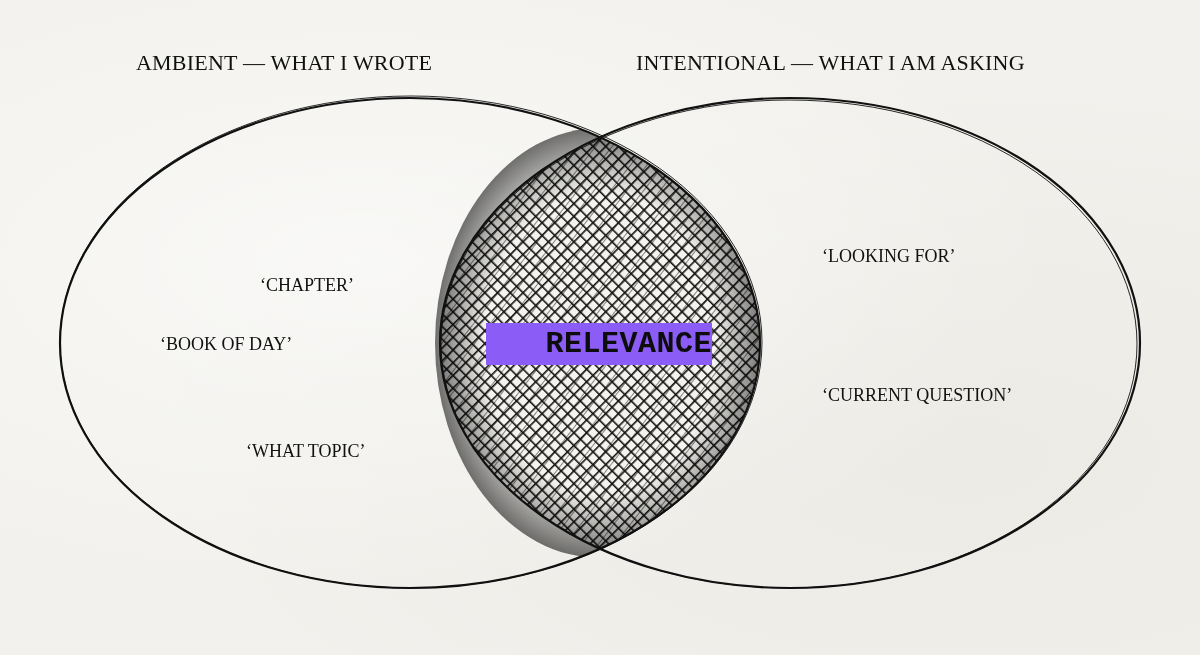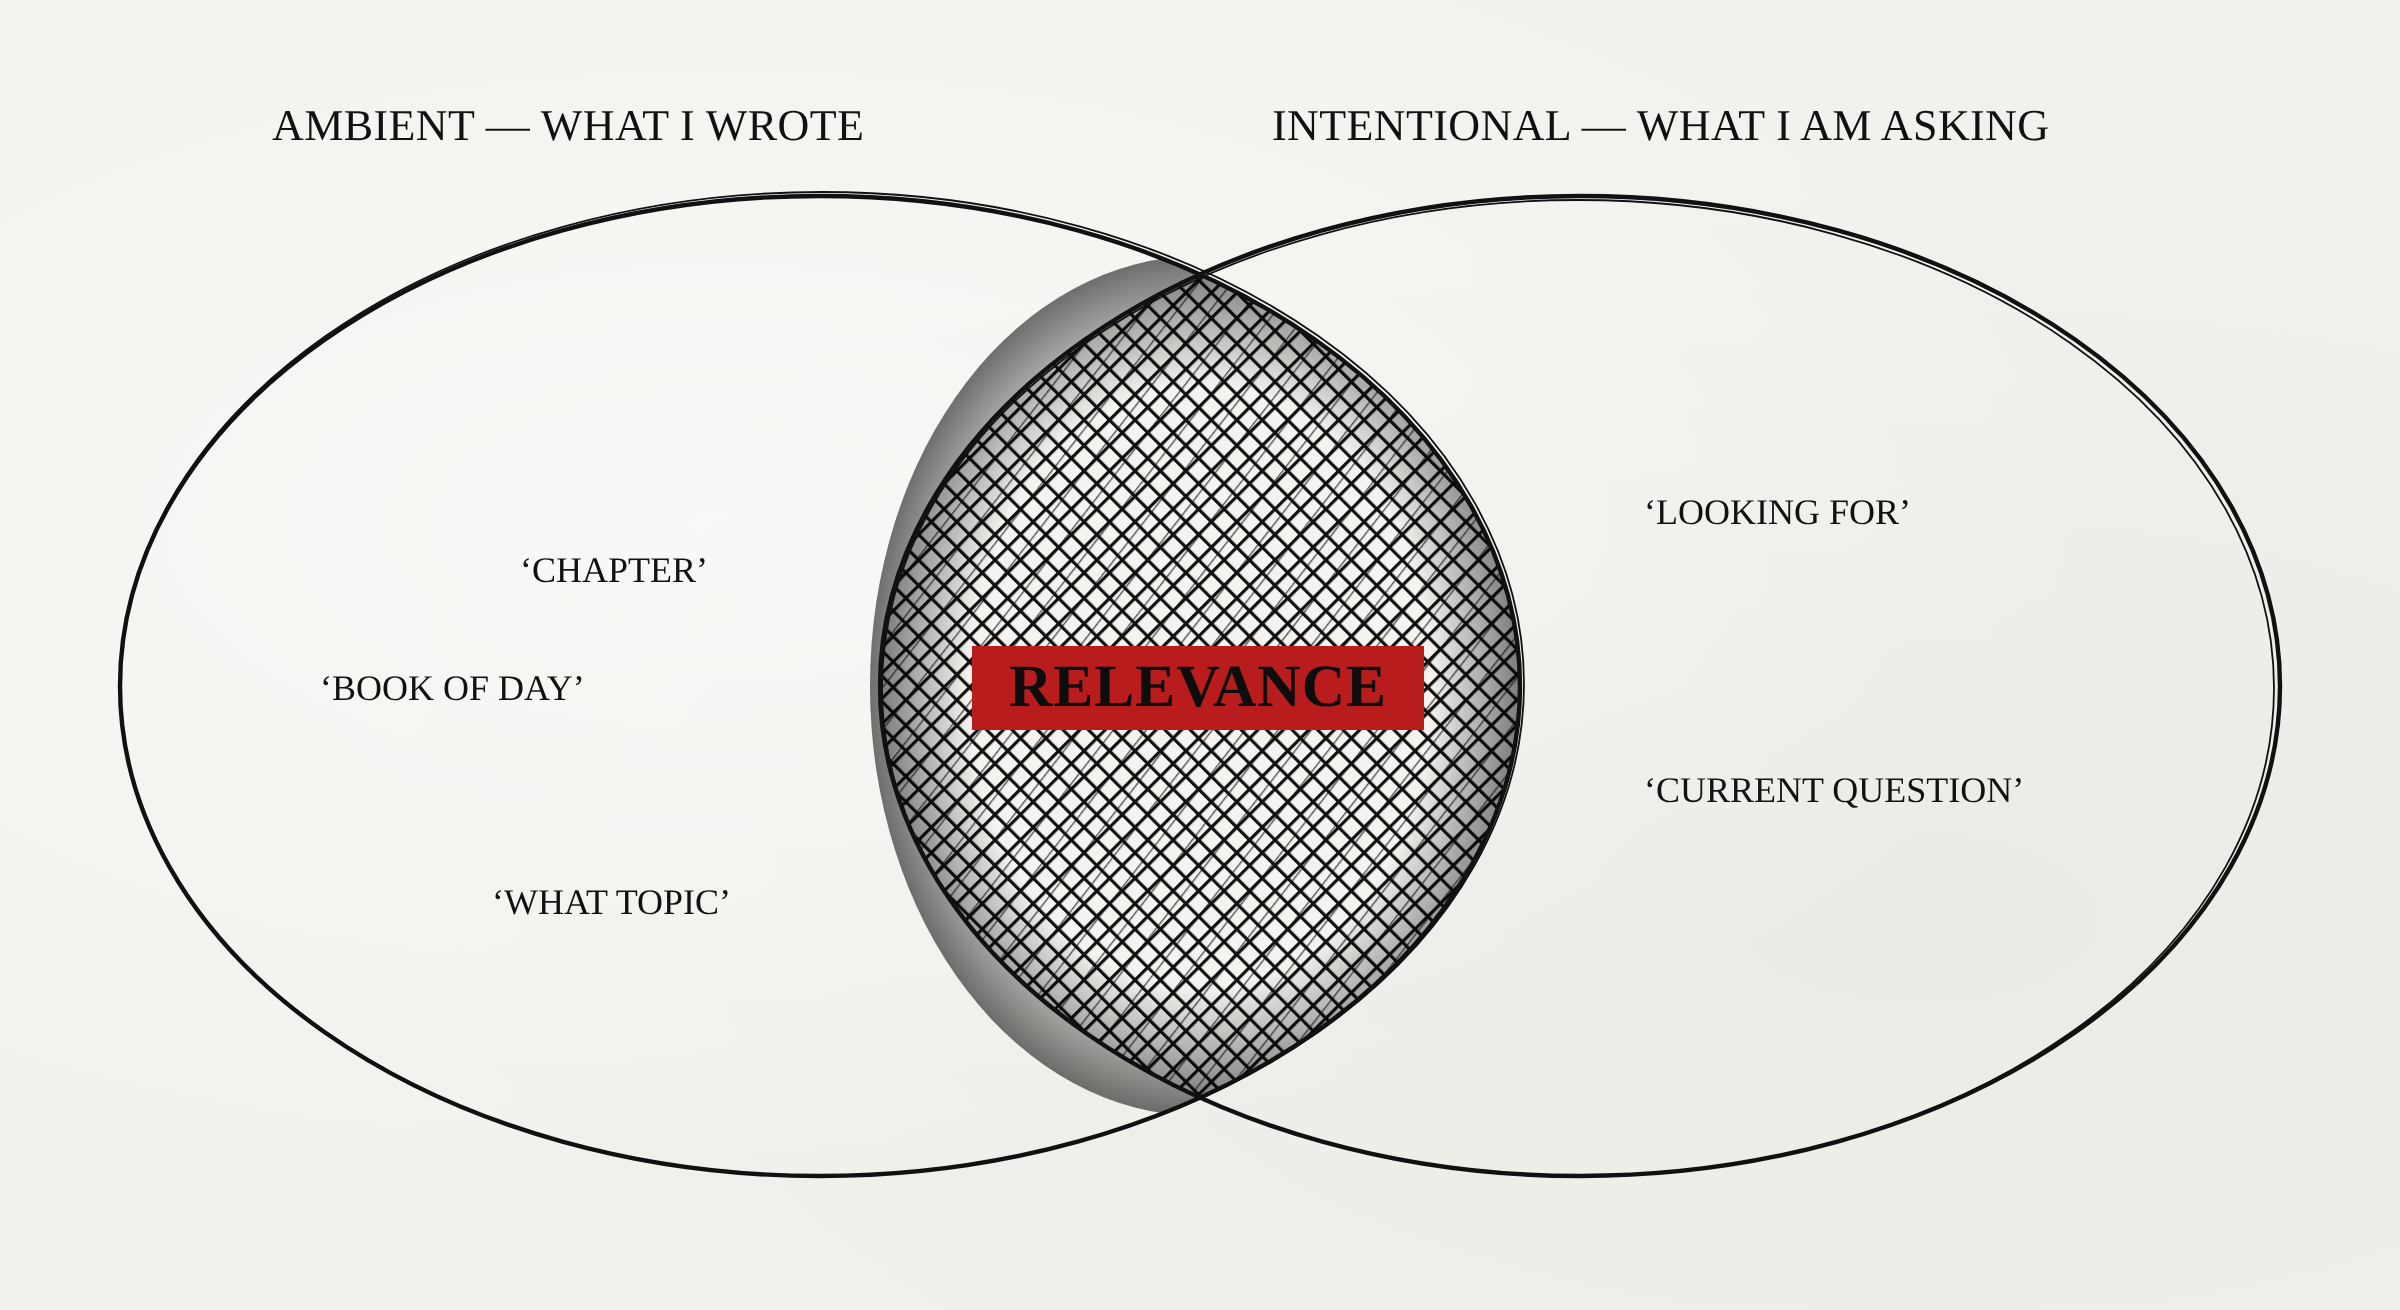--- a/index.html
+++ b/index.html
@@ -26,23 +26,23 @@
     .heading.left { left: 136px; }
     .heading.right { left: 636px; }
     .term {
       position: absolute;
       font-family: "Liberation Serif", "DejaVu Serif", serif;
       font-size: 18px; color: #111; white-space: nowrap;
     }
     .center-label {
       position: absolute; left: 486px; top: 323px;
       width: 226px; height: 42px;
-      background: #b91c1c;
-      display: flex; align-items: center; justify-content: center;
-      font-family: Liberation Serif, serif;
+      background: #8b5cf6;
+      display: flex; align-items: center; justify-content: flex-end;
+      font-family: Liberation Mono, monospace;
       font-weight: bold; font-size: 30px; color: #0d0d0d;
       letter-spacing: 0.5px;
     }
   </style>
 </head>
 <body>
 
 <div class="paper"></div>
 
 <svg class="diagram" width="1200" height="655" viewBox="0 0 1200 655">

